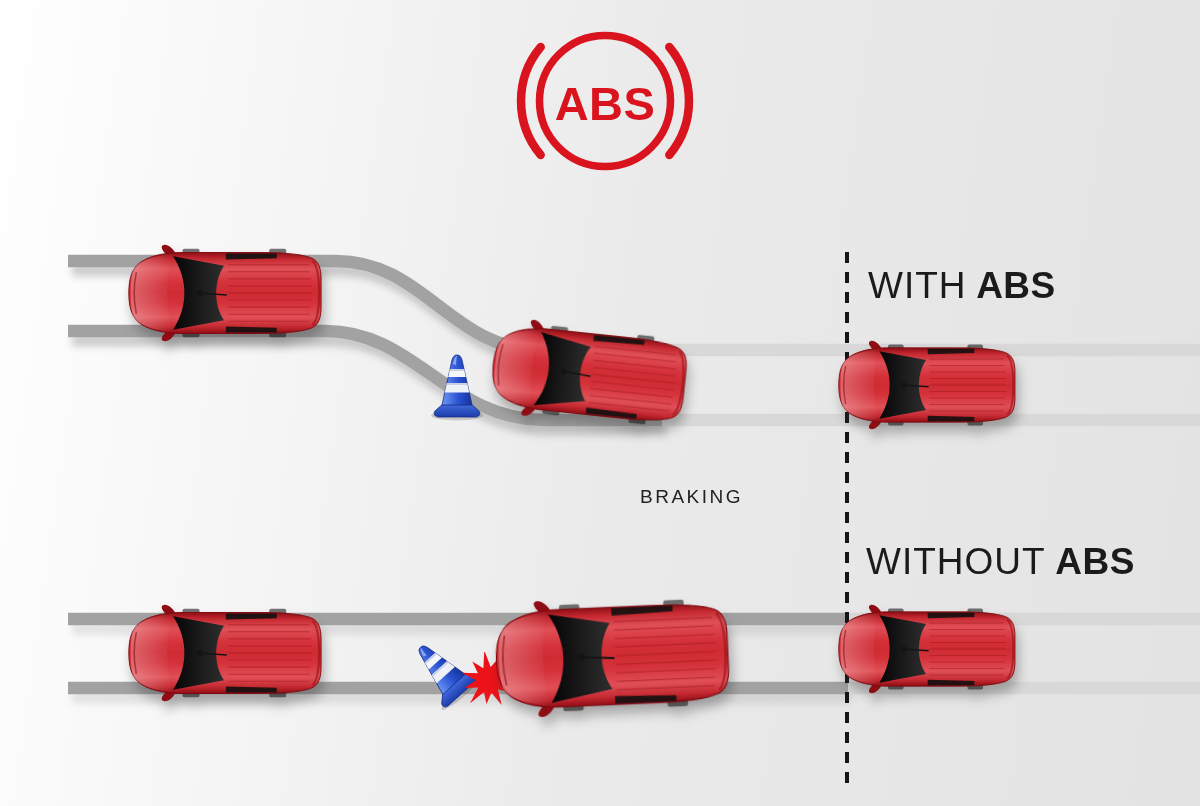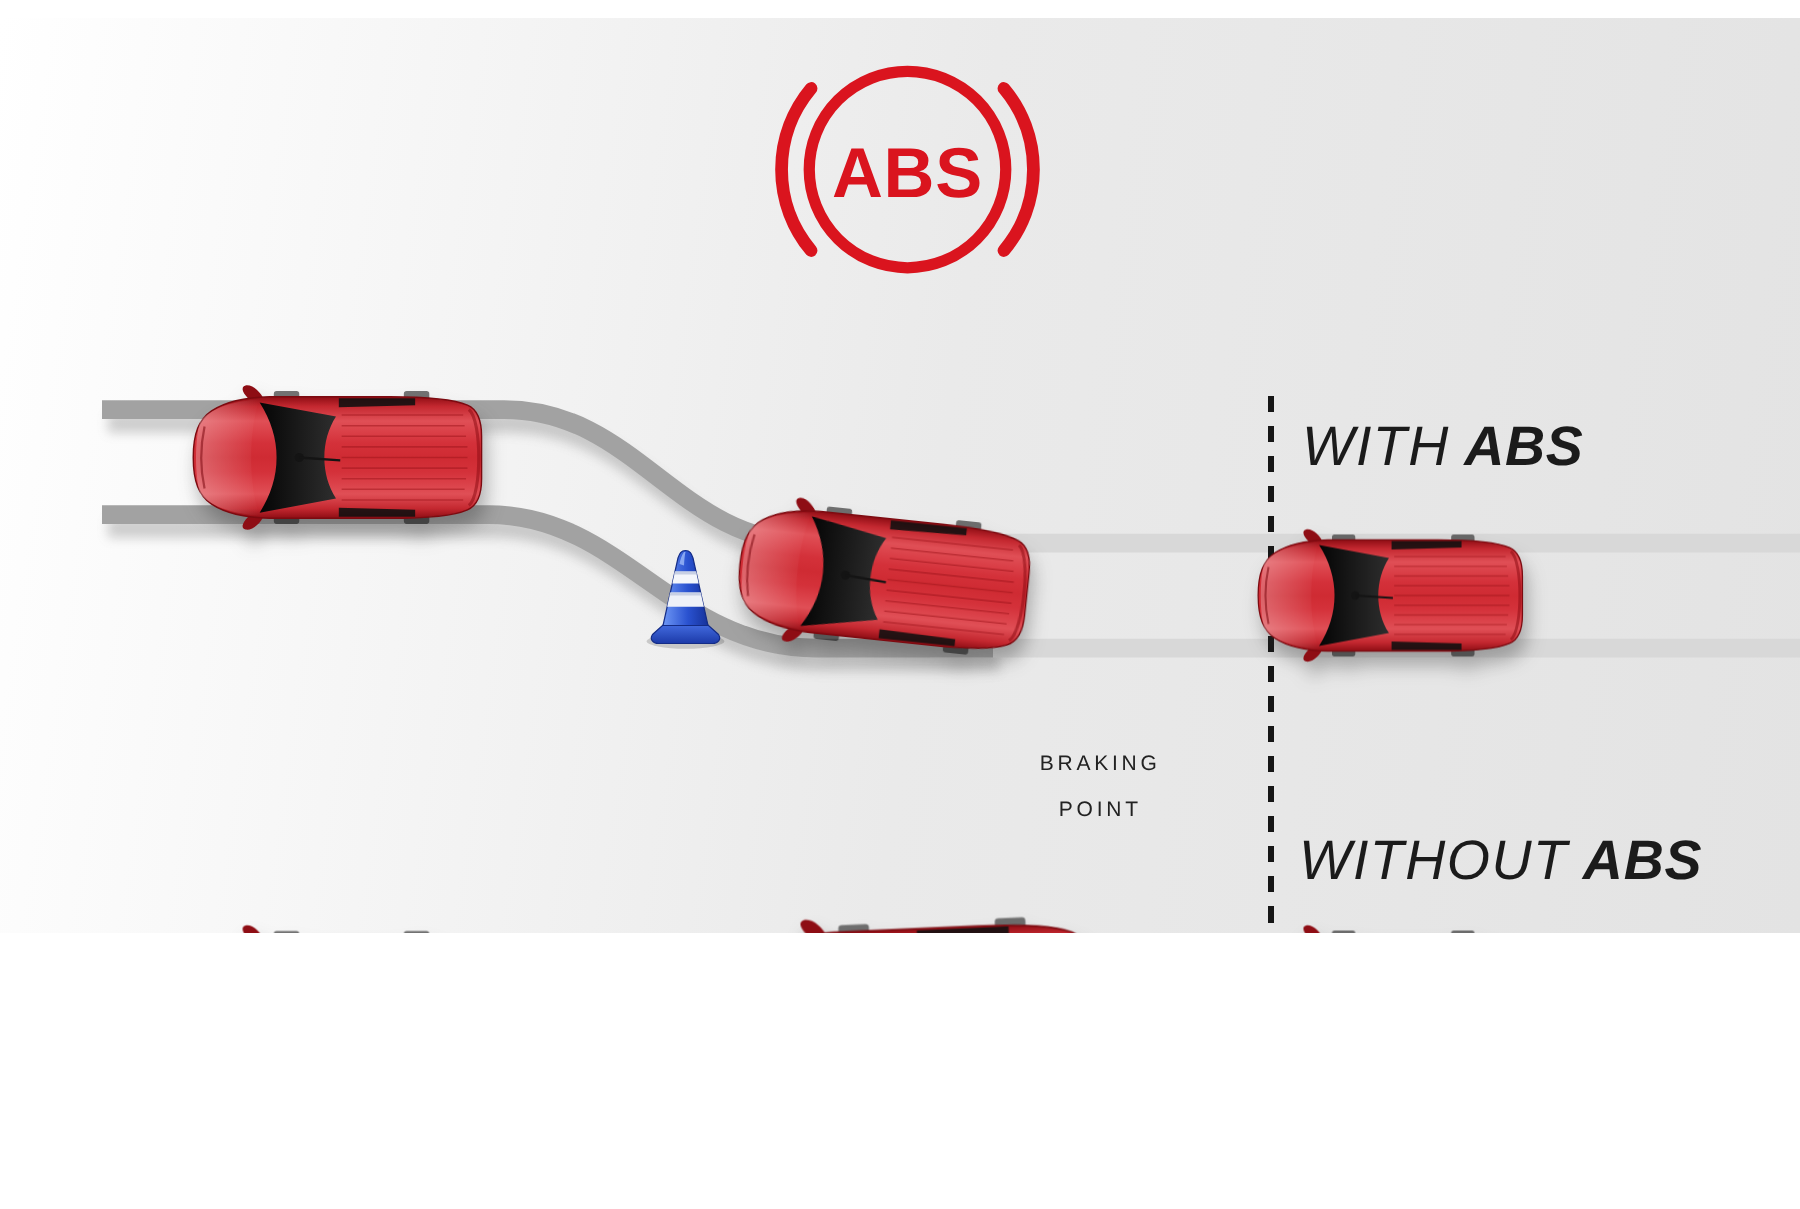--- a/index.html
+++ b/index.html
@@ -1,38 +1,37 @@
 <!DOCTYPE html>
 <html><head>
 <meta charset="utf-8">
 <style>
   html,body{margin:0;padding:0;}
   body{width:1200px;height:806px;overflow:hidden;font-family:"Liberation Sans",sans-serif;}
   .stage{
-    position:relative;width:1200px;height:610px;
+    position:relative;width:1200px;height:806px;
     background:linear-gradient(98deg,#ffffff 0%,#f7f7f7 20%,#eaeaea 52%,#e3e3e3 100%);
     overflow:hidden;
-    margin-top:12px;
   }
   svg.scene{position:absolute;left:0;top:0;width:1200px;height:806px;}
   .car{position:absolute;filter:drop-shadow(3px 9px 6px rgba(50,50,50,.35));}
   .cone{position:absolute;}
   .rot5{transform:rotate(6deg);}
   .rotm3{transform:rotate(-2.5deg);}
   .rot-cone{transform:rotate(-42deg);}
   .heading{
     position:absolute;font-size:37px;font-weight:400;line-height:1;
-    color:#1b1b1b;letter-spacing:1px;white-space:nowrap;font-style:italic;
+    color:#1b1b1b;letter-spacing:1px;white-space:nowrap;
   }
   .heading b{font-weight:700;margin-left:.26em;letter-spacing:.5px;}
   .heading.with{left:868px;top:267px;}
   .heading.without{left:866px;top:543px;text-align:right;}
   .braking{
-    position:absolute;left:640px;top:481px;width:187px;text-align:center;
-    font-size:14px;line-height:31px;letter-spacing:2.5px;color:#222;
+    position:absolute;left:640px;top:481px;width:187px;text-align:left;
+    font-size:19px;line-height:31px;letter-spacing:2.5px;color:#222;
   }
   .dashline{
     position:absolute;left:845px;top:252px;width:4px;height:536px;
     background:repeating-linear-gradient(to bottom,#161616 0 11px,transparent 11px 20px);
   }
   .abs-logo{position:absolute;left:490px;top:16px;width:230px;height:170px;}
   .abs-logo text{font-family:"Liberation Sans",sans-serif;font-weight:700;font-size:47px;letter-spacing:.5px;}
   .star{position:absolute;left:459px;top:652px;width:60px;height:58px;}
   .hidden-defs{position:absolute;width:0;height:0;overflow:hidden;}
 </style>
@@ -155,21 +154,20 @@
   </svg>
 
   <div class="heading with">
     <span>WITH</span><b>ABS</b>
   </div>
   <div class="heading without">
     <span>WITHOUT</span><b>ABS</b>
   </div>
   <div class="braking">
     <div>BRAKING</div>
-    <div>POINT</div>
   </div>
 
   <svg class="cone" style="left:427px;top:352px;width:60px;height:70px;" viewBox="0 0 60 70">
       <use href="#coneShape"></use>
     </svg>
   <svg class="cone rot-cone" style="left:412px;top:636px;width:60px;height:70px;" viewBox="0 0 60 70">
       <use href="#coneShape"></use>
     </svg>
 
   <svg class="star" viewBox="0 0 60 58">

